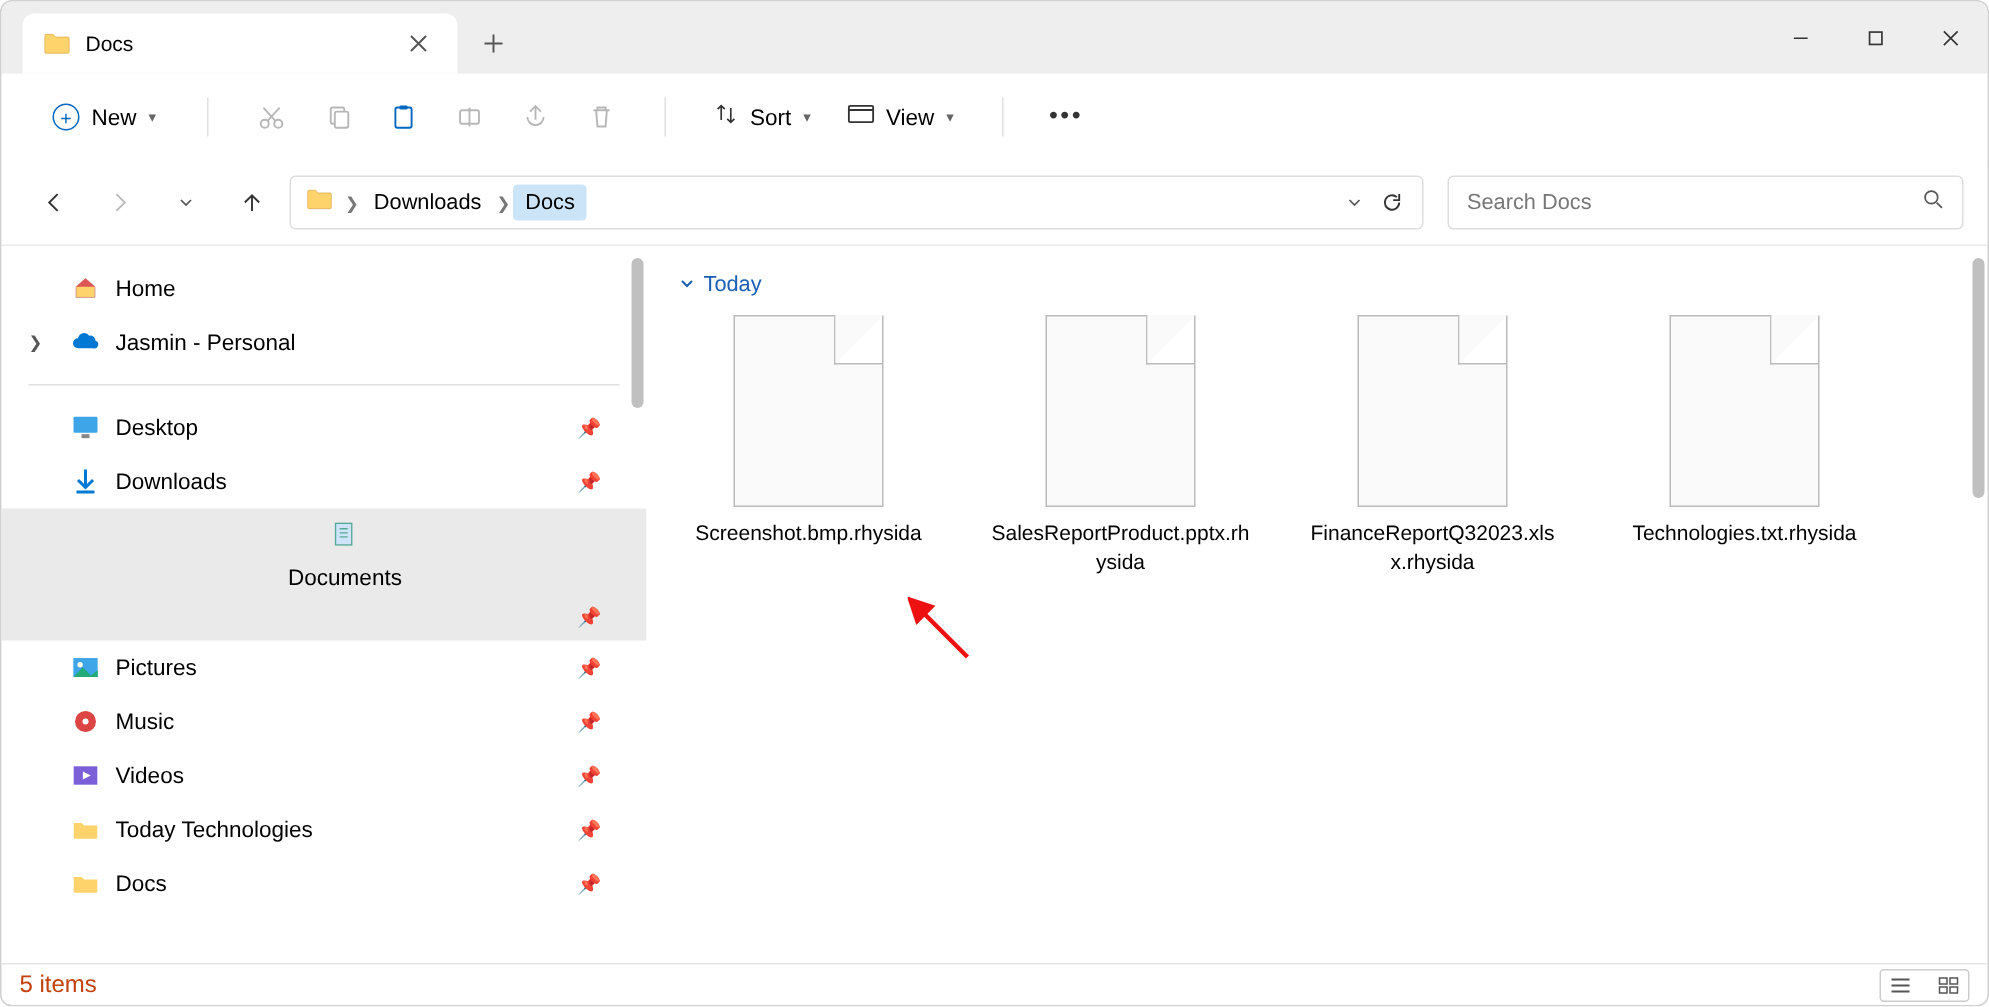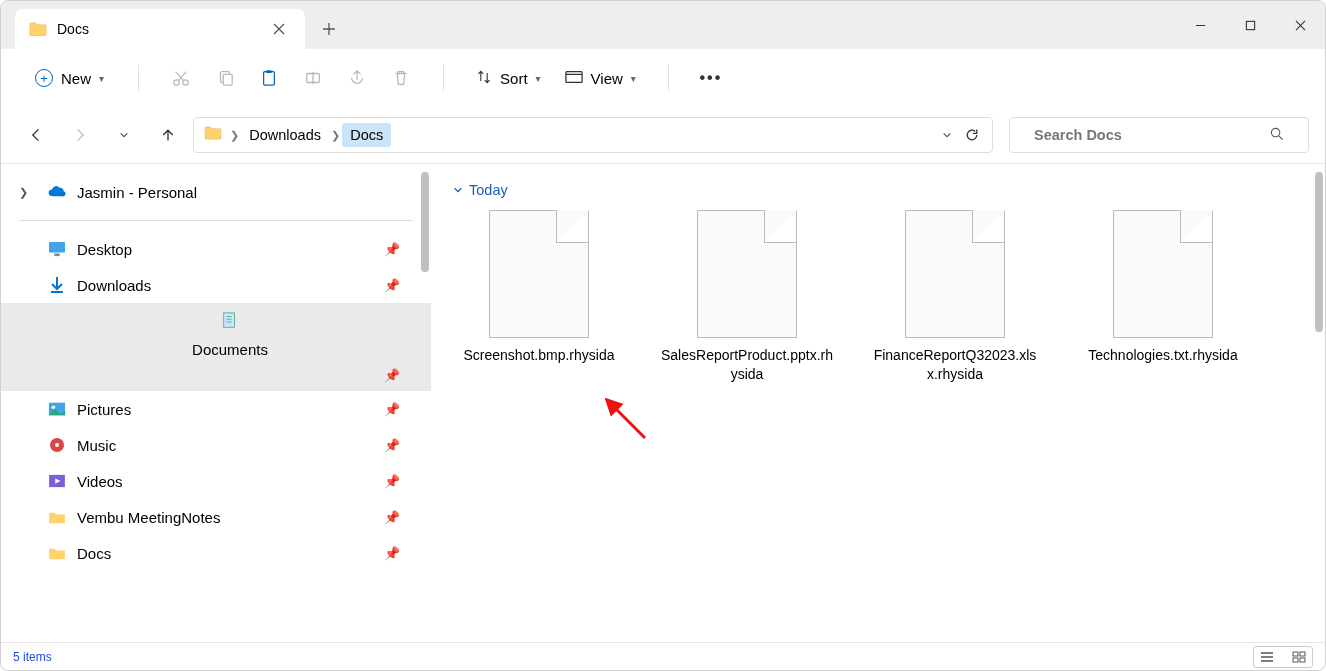--- a/index.html
+++ b/index.html
@@ -87,27 +87,26 @@
   align-items:center;
   padding: 0 4px;
   gap:0;
 }
 .crumb { padding:4px 8px; font-size:14.5px; border-radius:3px; cursor:pointer;}
 .crumb.active { background:#cce4f7; }
 .crumb-sep { color:#777; font-size:11px; padding:0 2px;}
 .addr-right { margin-left:auto; display:flex; gap:12px; padding-right:8px;}
 .addr-icon { color:#555; cursor:pointer; display:flex; align-items:center;}
 .search-box {
-  width:300px; height:36px;
+  width:344px; height:36px;
   border:1px solid #ddd; border-radius:4px;
   display:flex; align-items:center;
-  padding: 0 24px;
+  padding: 0 12px;
   color:#777; font-size:14.5px;
   margin-left:10px;
-  font-weight:bold;
 }
 .search-box .sicon { margin-left:auto; color:#555;}
 
 
 .body-area {
   flex:1;
   display:flex;
   border-top:1px solid #eaeaea;
   overflow:hidden;
 }
@@ -190,22 +189,22 @@
   left:603px; top:400px;
   pointer-events:none;
 }
 
 
 .statusbar {
   height:28px;
   border-top:1px solid #e5e5e5;
   display:flex; align-items:center;
   padding: 0 12px;
-  font-size:12px;
-  color:#1d4ed8;
+  font-size:16px;
+  color:#c2410c;
 }
 .statusbar .view-toggles { margin-left:auto; display:flex; gap:6px; border:1px solid #ccc; border-radius:3px;}
 .vt-btn { width:26px; height:20px; display:flex; align-items:center; justify-content:center; cursor:pointer;}
 
 .chev-down-svg { width:10px; height:10px; }
 </style>
 </head>
 <body>
 
 <div class="window">
@@ -361,20 +360,29 @@
             <path d="M13 13 L18 18" stroke="#555" stroke-width="1.6"></path>
           </svg></span>
     </div>
   </div>
 
   <div class="body-area">
     <div class="sidebar">
       <div class="side-scroll"></div>
 
       <div class="side-item">
+        <span class="side-icon">
+            <svg width="18" height="18" viewBox="0 0 20 20">
+              <path d="M3 9 L10 3 L17 9 V17 H3 Z" fill="#ffd36b" stroke="#c88" stroke-width="0.6"></path>
+              <path d="M3 9 L10 3 L17 9" fill="#d55"></path>
+            </svg>
+          </span>
+        <span>Home</span>
+      </div>
+      <div class="side-item">
         <span class="exp">❯</span>
         <span class="side-icon">
             <svg width="20" height="14" viewBox="0 0 24 16">
               <path d="M6 13 a4 4 0 0 1 0-8 a5 5 0 0 1 9-2 a4 4 0 0 1 5 4 a3 3 0 0 1 -2 6 z" fill="#0078d4"></path>
             </svg>
           </span>
         <span>Jasmin - Personal</span>
       </div>
 
       <div class="side-divider"></div>
@@ -438,21 +446,21 @@
           </span>
         <span>Videos</span>
         <span class="pin">📌</span>
       </div>
       <div class="side-item">
         <span class="side-icon">
             <svg width="18" height="14" viewBox="0 0 20 16">
               <path d="M1 3 h6 l2 2 h10 v9 a1 1 0 0 1 -1 1 h-16 a1 1 0 0 1 -1 -1 z" fill="#ffd36b"></path>
             </svg>
           </span>
-        <span>Vembu MeetingNotes</span>
+        <span>Today Technologies</span>
         <span class="pin">📌</span>
       </div>
       <div class="side-item">
         <span class="side-icon">
             <svg width="18" height="14" viewBox="0 0 20 16">
               <path d="M1 3 h6 l2 2 h10 v9 a1 1 0 0 1 -1 1 h-16 a1 1 0 0 1 -1 -1 z" fill="#ffd36b"></path>
             </svg>
           </span>
         <span>Docs</span>
         <span class="pin">📌</span>

